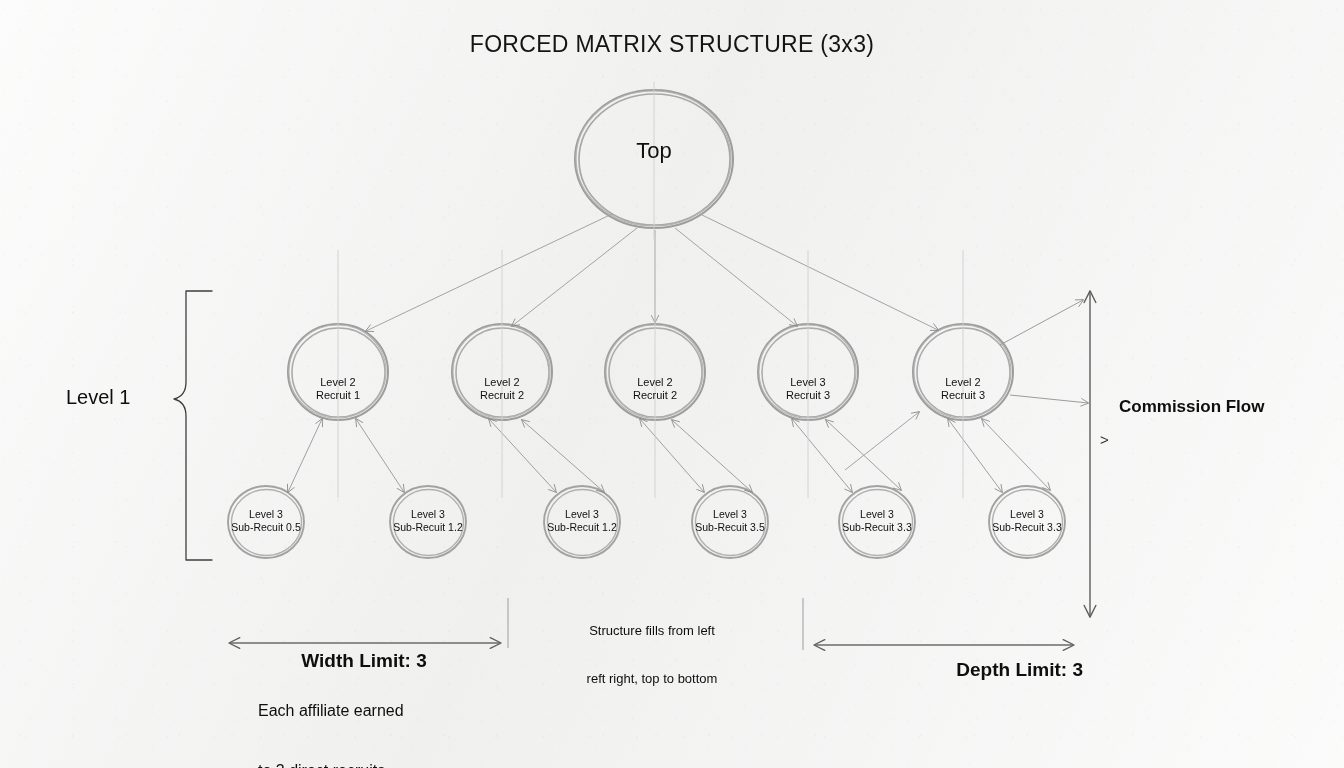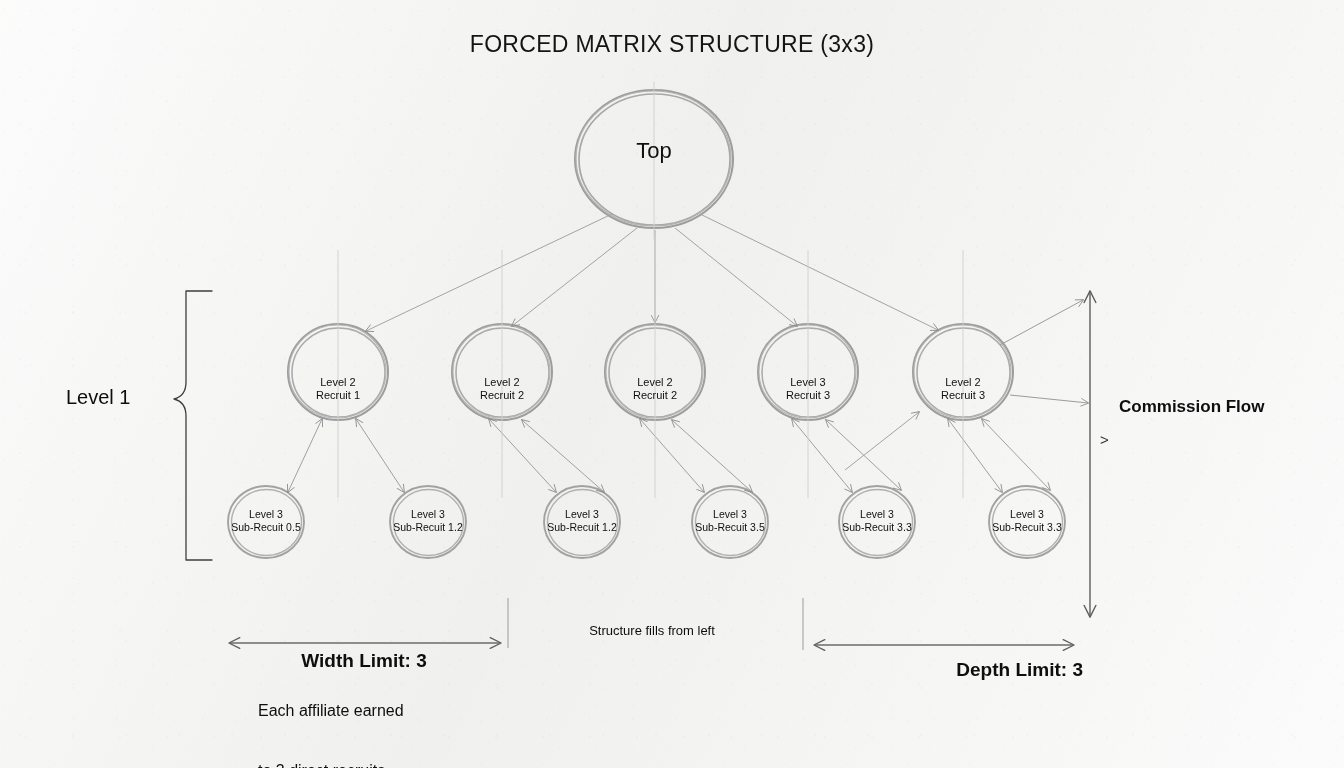--- a/index.html
+++ b/index.html
@@ -299,17 +299,18 @@
   <div class="lbl" id="commission-bullet">&gt;</div>
 
   <div class="lbl" id="width-limit-label">Width Limit: 3</div>
   <div class="lbl" id="width-sub-label">
     <div>Each affiliate earned</div>
     <div>to 3 direct recruits</div>
   </div>
 
   <div class="lbl" id="center-note">
     <div>Structure fills from left</div>
+    <div>reft right, top to bottom</div>
   </div>
 
   <div class="lbl" id="depth-limit-label">Depth Limit: 3</div>
 
 </div>
 
 </body></html>

